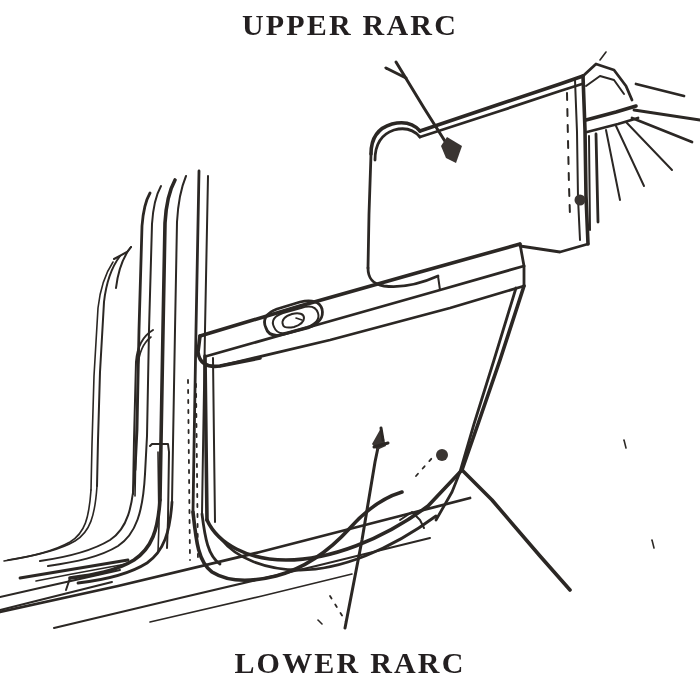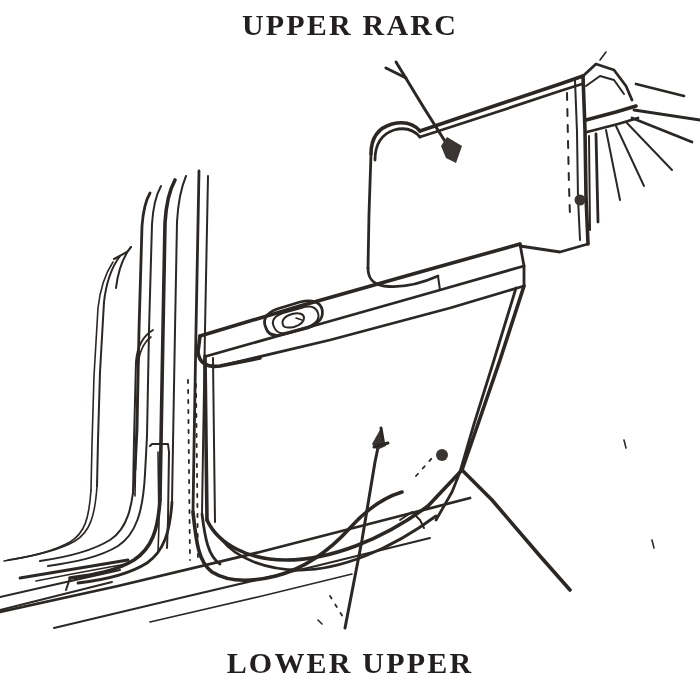--- a/index.html
+++ b/index.html
@@ -239,15 +239,15 @@
       <path class="leader" d="M345,628 L362,540 L375,462 L380,438"></path>
       <path class="solidfill" d="M381,428 L386,446 L377,450 L372,444 Z"></path>
       <path class="leader" d="M381,428 L383,440"></path>
       <path class="leader" d="M374,447 L388,443"></path>
     </g>
 
   </svg>
 
   <div class="label" id="label-upper">UPPER RARC</div>
 
-  <div class="label" id="label-lower">LOWER UPPER</div>
+  <div class="label" id="label-lower">LOWER RARC</div>
 
 </div>
 
 </body></html>

